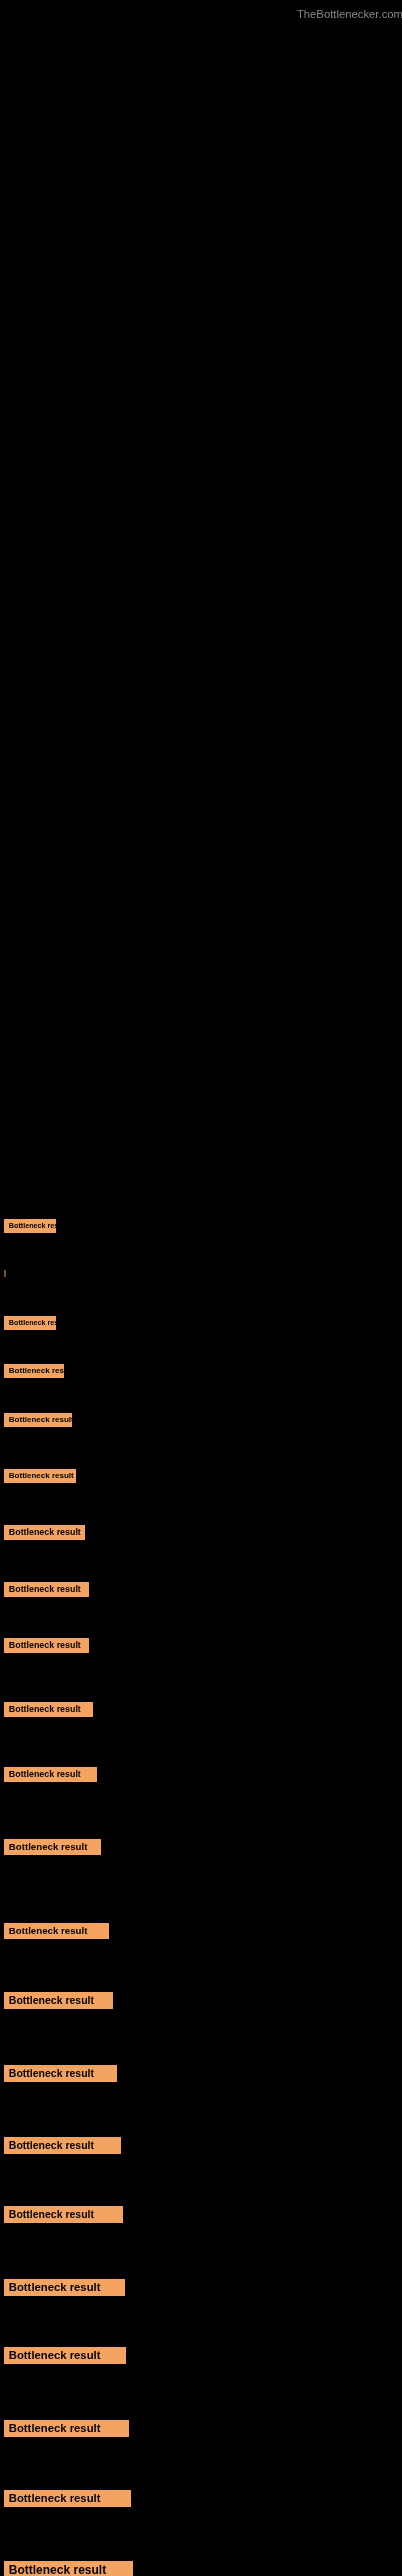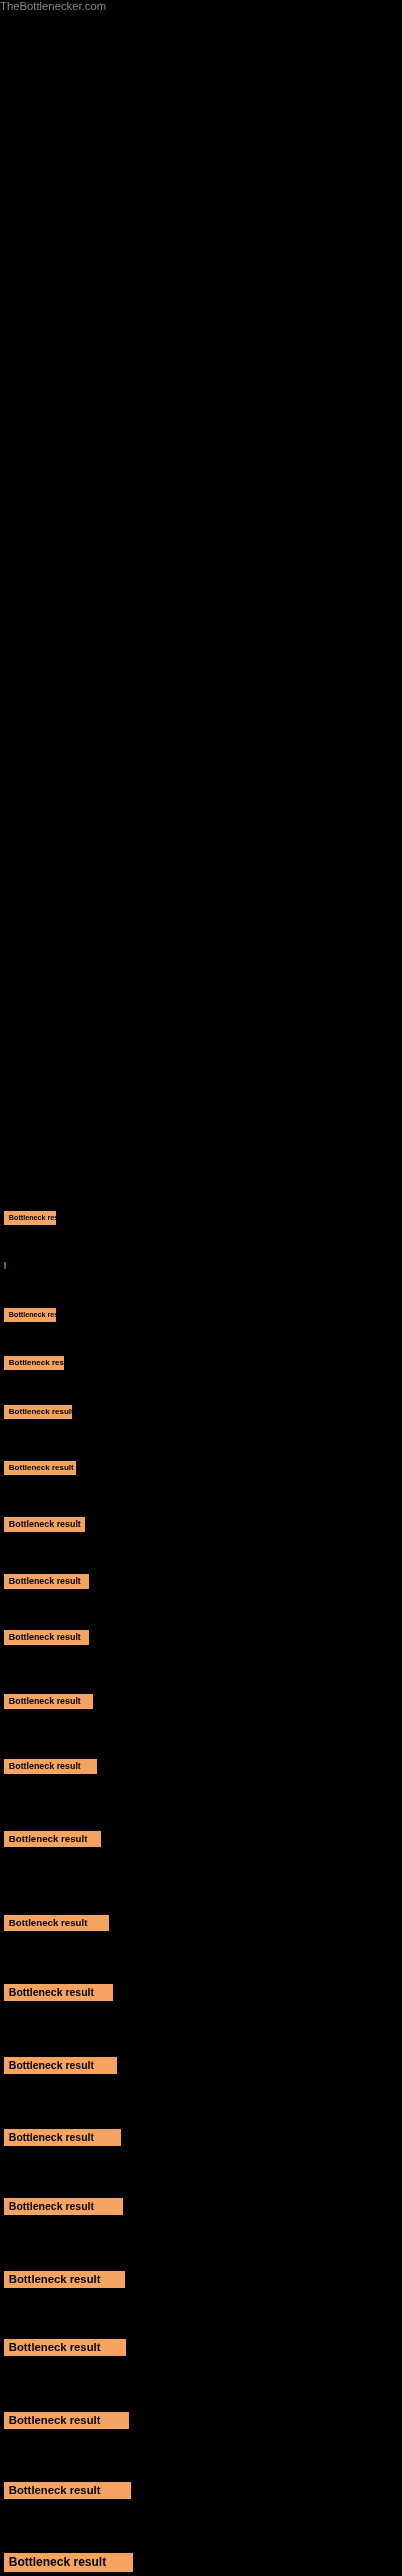--- a/index.html
+++ b/index.html
@@ -12,21 +12,22 @@
       background-color: #000000;
       width: 403px;
       min-height: 2576px;
       font-family: Arial, sans-serif;
       position: relative;
     }
 
     .site-title {
       color: #888888;
       font-size: 11.3px;
-      text-align: left;
+      text-align: right;
+      padding-top: 8px;
       padding-bottom: 8px;
     }
   </style>
 </head>
 <body>
 
 <div>
   <div class="site-title">TheBottlenecker.com</div>
 
   <div style="position: relative; width: 403px; height: 2576px;">

